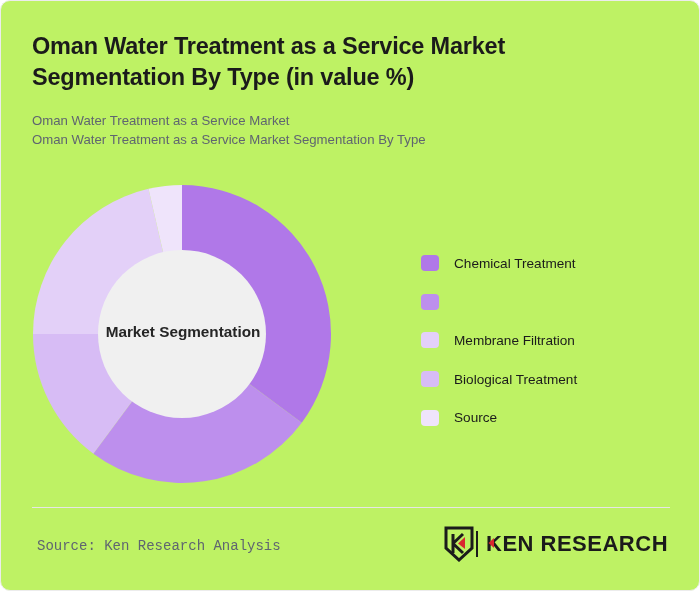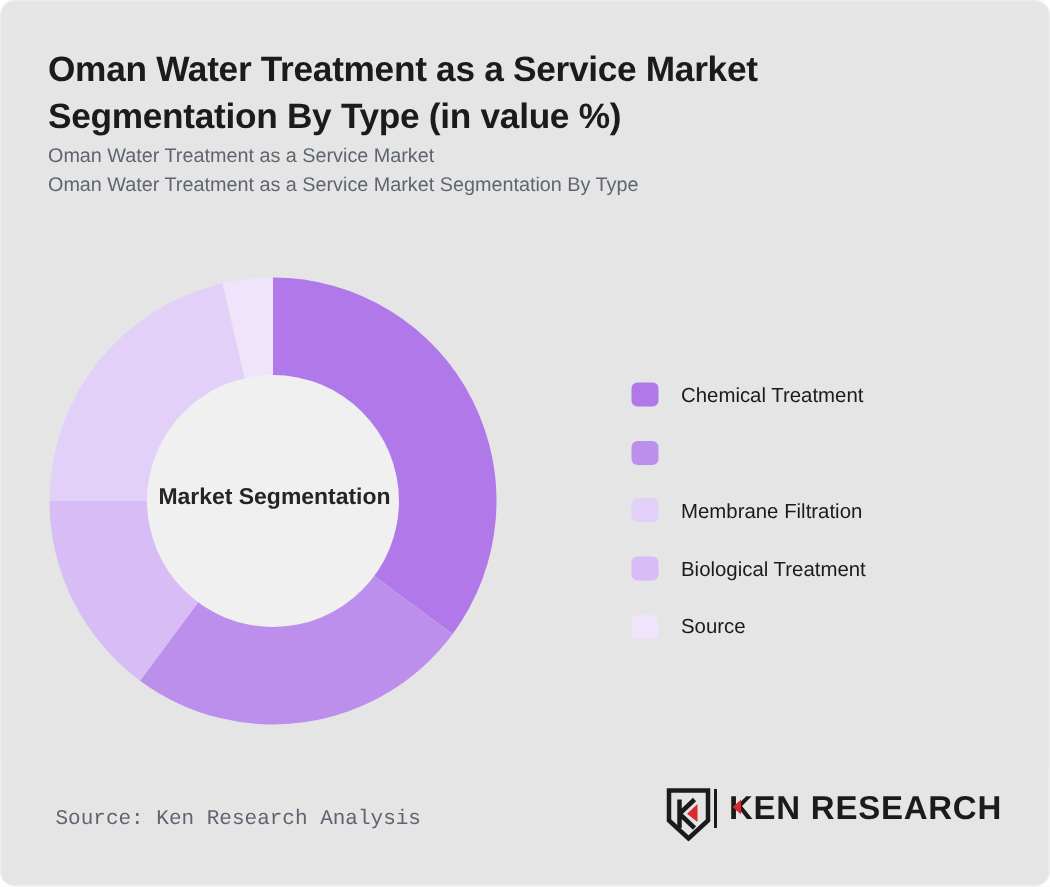--- a/index.html
+++ b/index.html
@@ -39,20 +39,21 @@
     letter-spacing: -0.2px;
     margin: 0;
   }
   .subtitle {
     font-size: 13.2px;
     line-height: 1.47;
     color: #5f6570;
     margin: 0;
   }
   #subtitle-block {
+    margin-top: 17px;
   }
   #donut-svg {
     position: absolute;
     left: 26px;
     top: 178px;
     width: 310px;
     height: 310px;
     pointer-events: auto;
   }
   #center-label {
@@ -108,31 +109,31 @@
     font-size: 14px;
     color: #5f6570;
     font-family: Liberation Mono, monospace;
   }
   #brand-logo {
     position: absolute;
     left: 443px;
     top: 524px;
     height: 38px;
     display: flex;
-    align-items: flex-start;
+    align-items: center;
   }
   #brand-wordmark {
     margin-left: 2px;
     height: 28px;
   }
 </style>
 </head>
 <body>
 
-<div id="card" style="background: #e5e5e5; border-color: rgb(236, 236, 236);">
+<div id="card" style="background: #bef264; border-color: rgb(236, 236, 236);">
 
   <div id="header">
     <h1 id="chart-title">Oman Water Treatment as a Service Market Segmentation By Type (in value %)</h1>
     <div id="subtitle-block">
       <p class="subtitle">Oman Water Treatment as a Service Market</p>
       <p class="subtitle">Oman Water Treatment as a Service Market Segmentation By Type</p>
     </div>
   </div>
 
   <svg id="donut-svg" viewBox="0 0 310 310">

